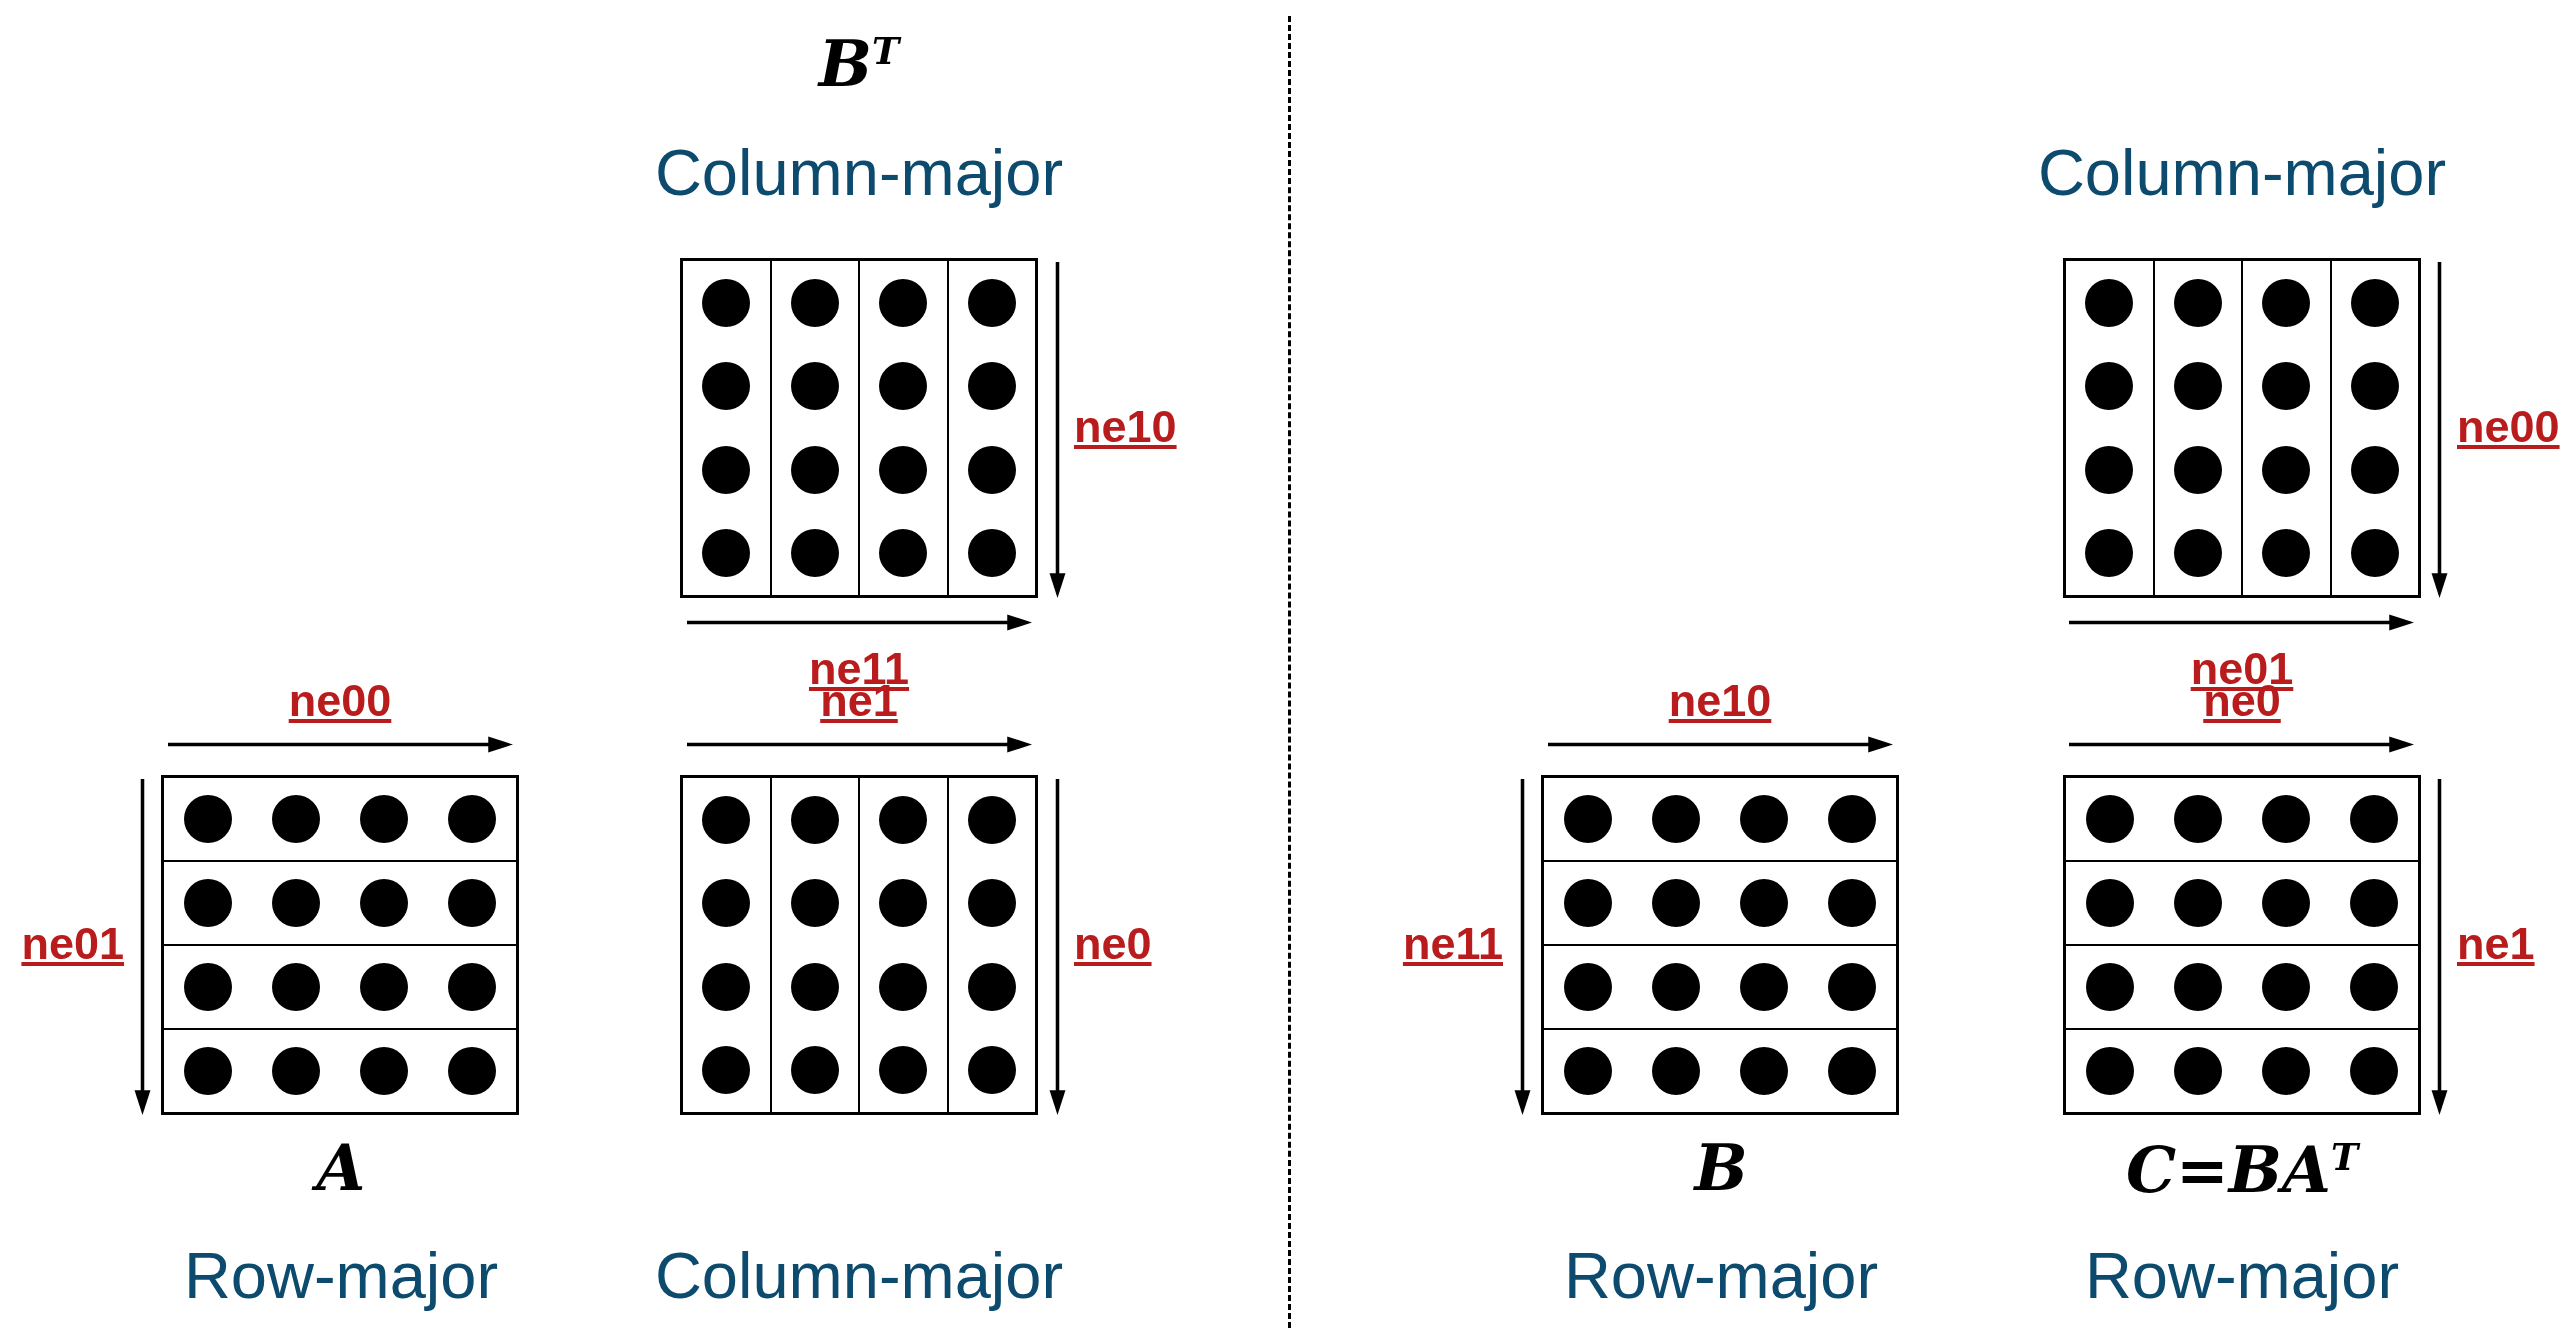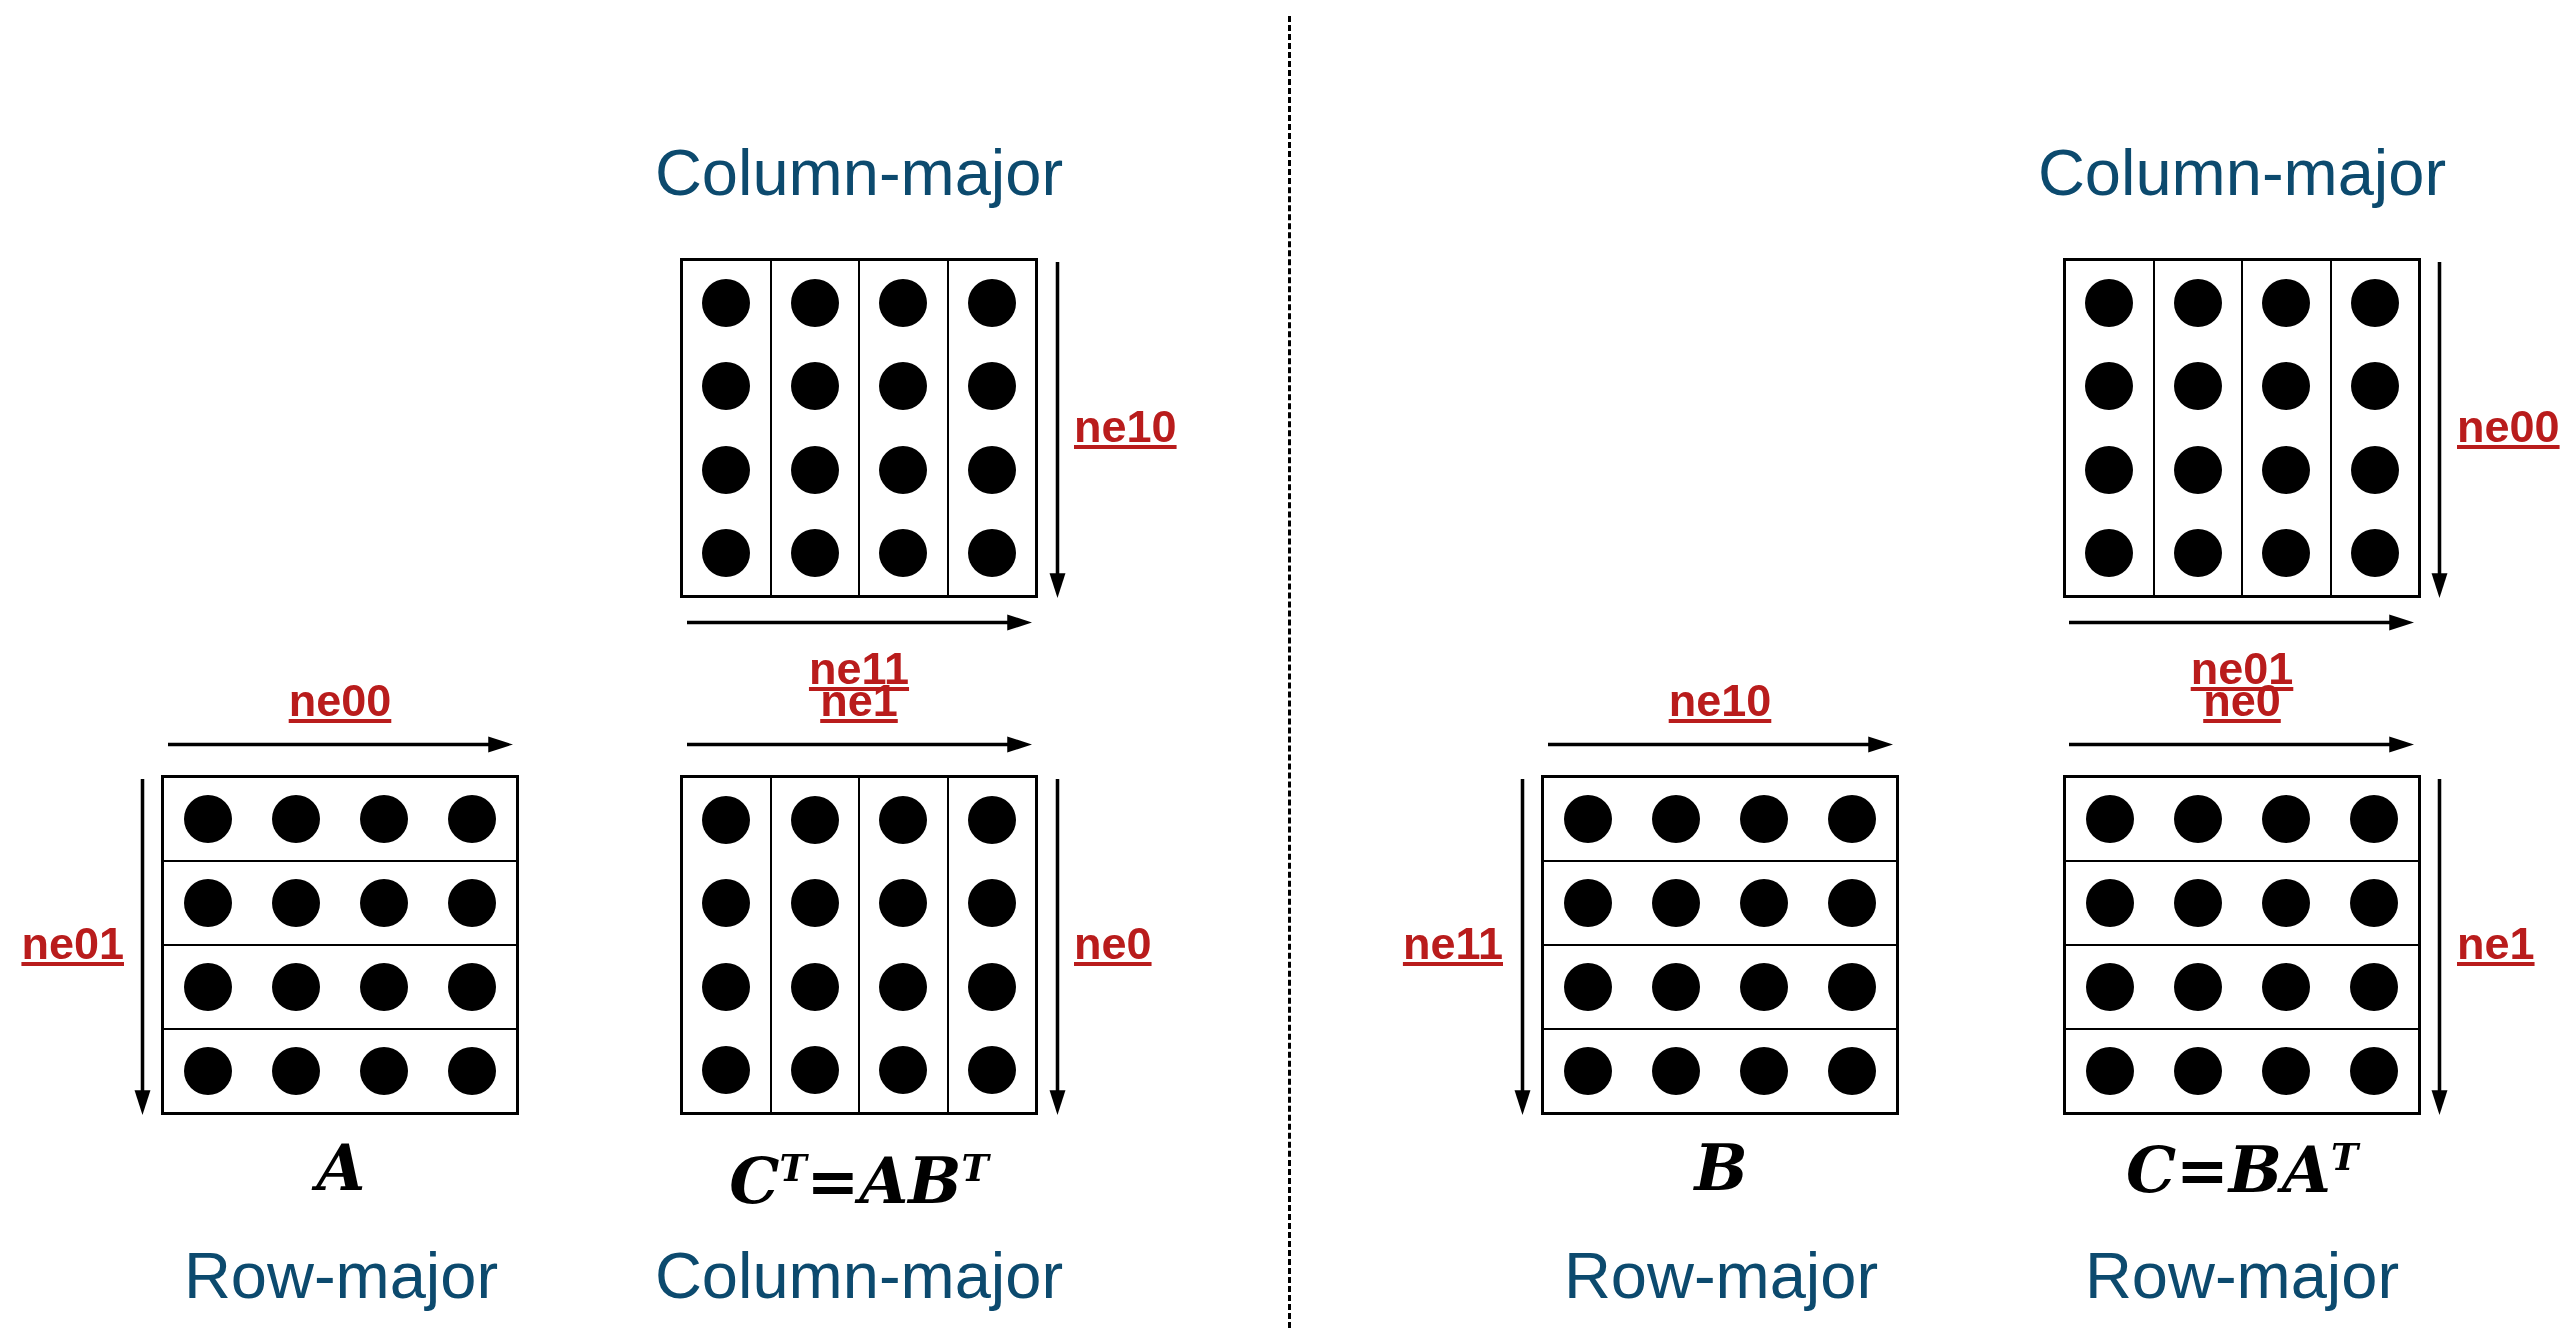--- a/index.html
+++ b/index.html
@@ -79,20 +79,21 @@
     position: absolute;
     width: 0;
     border-left: 3.6px dashed #000;
   }
 </style>
 </head>
 <body>
 
 <div id="canvas">
 
+  <div class="title" style="left:590px; top:14.3px; width:538px;"><span>B</span><sup>T</sup></div>
   <div class="subtitle" style="left:590px; top:133px; width:538px;">Column-major</div>
 
   <div class="matrix cols" style="left:680px; top:258px;">
       <div class="strip">
         <div class="dot"></div>
         <div class="dot"></div>
         <div class="dot"></div>
         <div class="dot"></div>
       </div>
       <div class="strip">
@@ -201,21 +202,20 @@
         <div class="dot"></div>
       </div>
     </div>
 
   <svg class="arrow" style="left:1046px; top:777px;" width="23" height="340" viewBox="0 0 26 380">
     <line x1="13" y1="0" x2="13" y2="354" stroke="#000" stroke-width="4"></line>
     <polygon points="4,352 13,380 22,352" fill="#000"></polygon>
   </svg>
   <div class="ne" style="left:1074px; top:917px; width:224px;">ne0</div>
 
-  <div class="title" style="left:590px; top:1131px; width:538px;"><span>C</span><sup>T</sup><span>=AB</span><sup>T</sup></div>
   <div class="subtitle" style="left:590px; top:1236px; width:538px;">Column-major</div>
 
   <div class="divider" style="left:1288px; top:16px; height:1312px;"></div>
 
   <div class="subtitle" style="left:1973px; top:133px; width:538px;">Column-major</div>
 
   <div class="matrix cols" style="left:2063px; top:258px;">
       <div class="strip">
         <div class="dot"></div>
         <div class="dot"></div>

